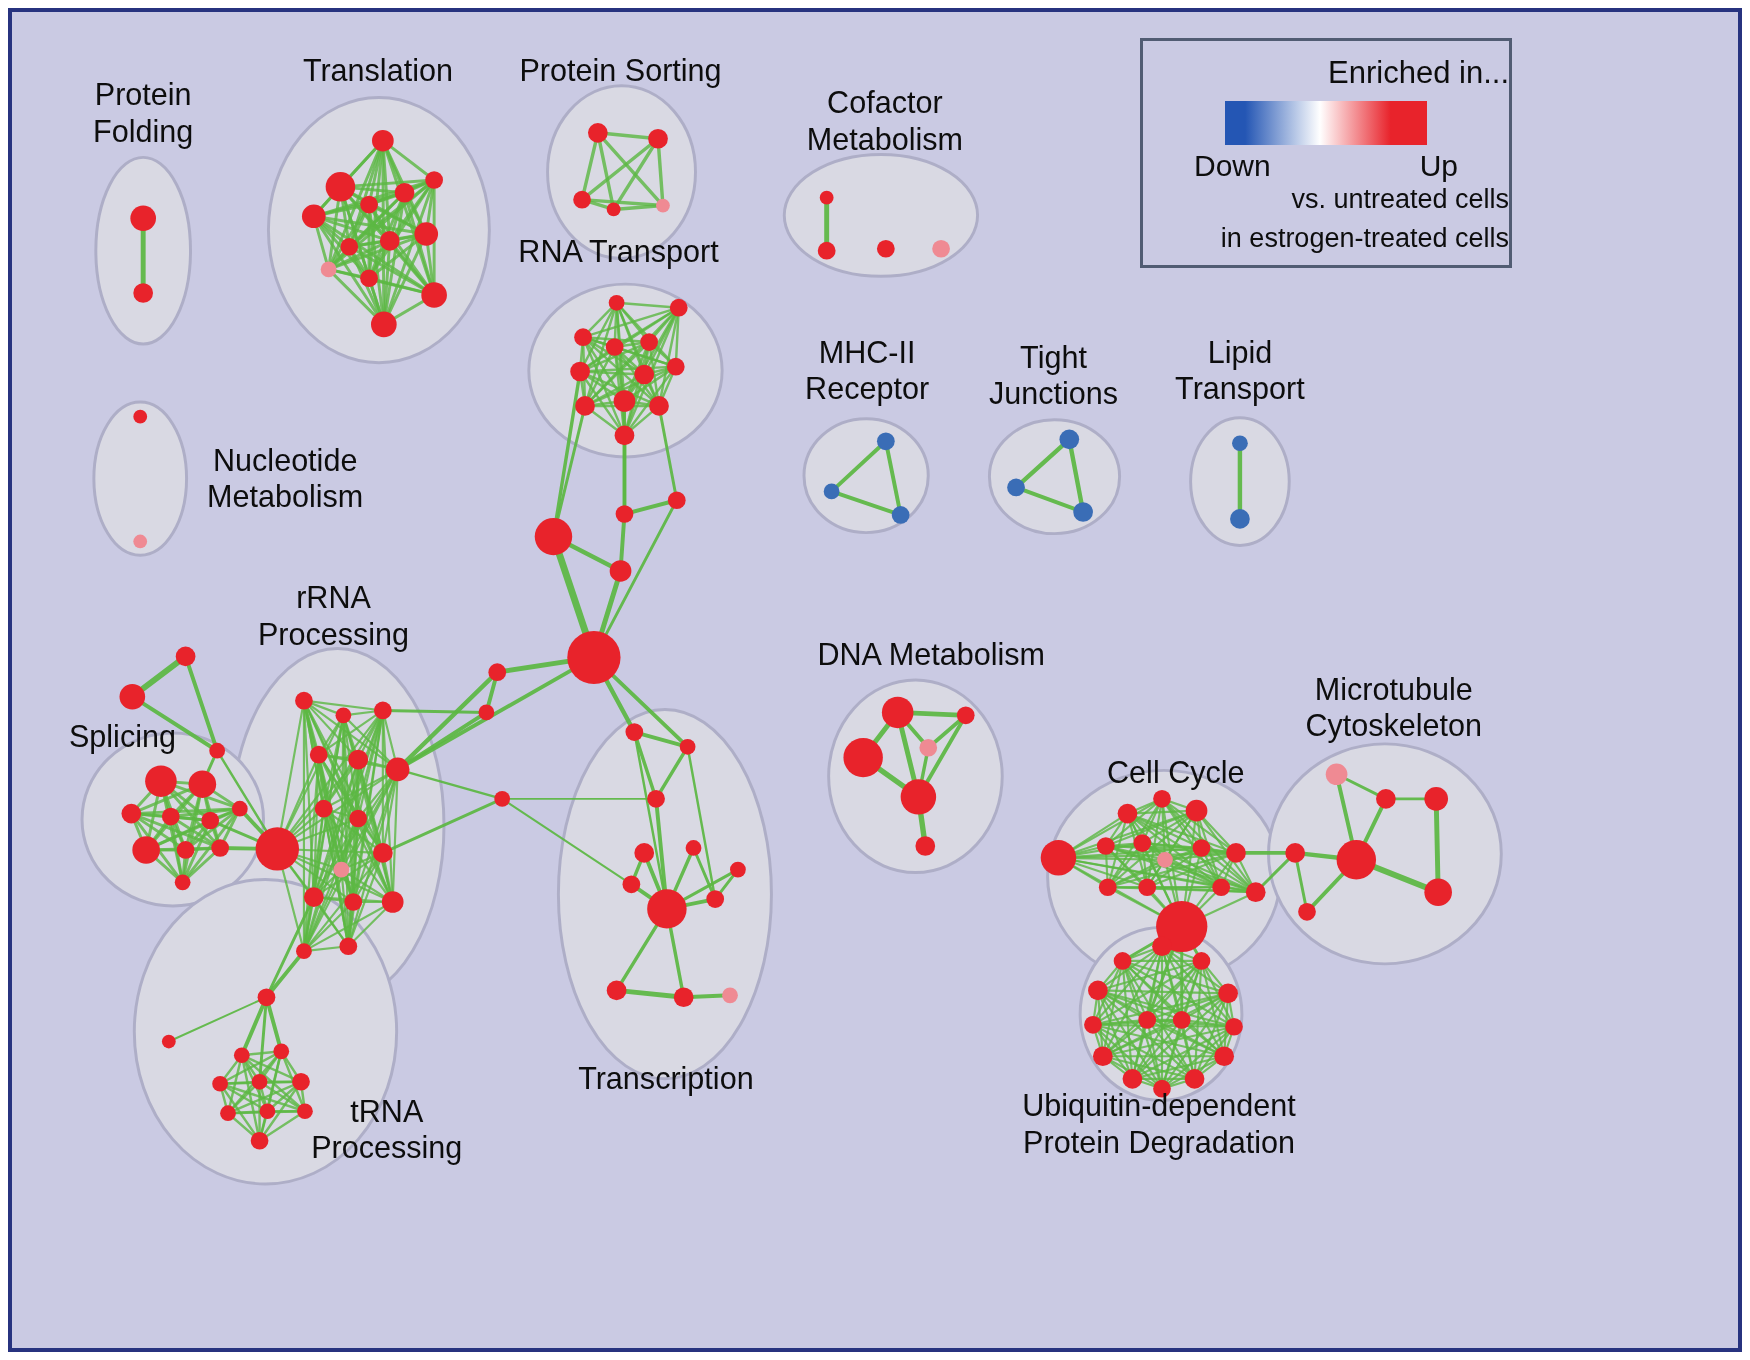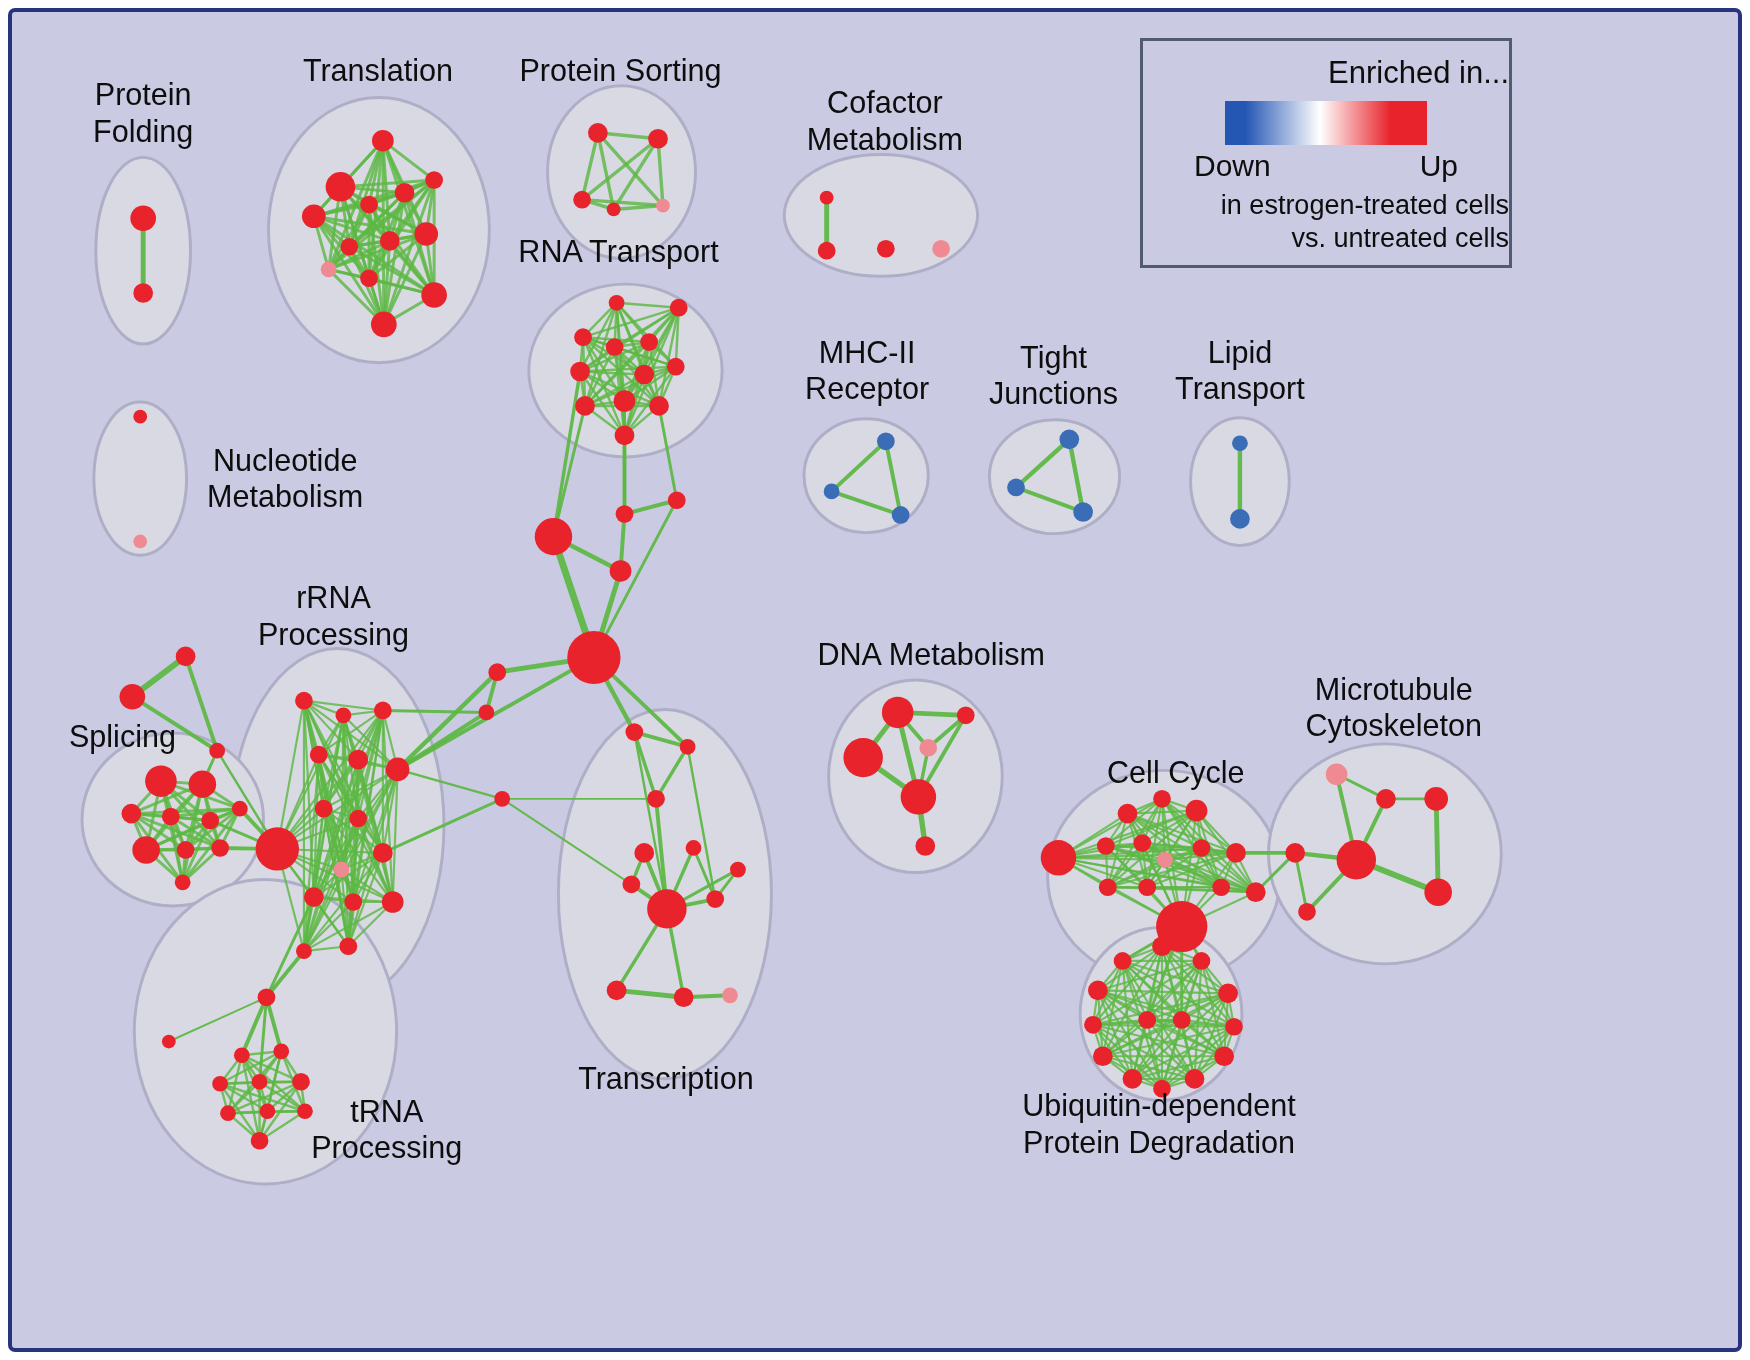--- a/index.html
+++ b/index.html
@@ -39,21 +39,21 @@
     display: flex; justify-content: space-between;
     font-size: 30px;
   }
   .legend-line { font-size: 27px; line-height: 33px; }
   .legend-line.first { margin-top: 6px; }
 </style>
 </head>
 <body>
 
 <div class="figure">
-  <div class="canvas" style="background: rgb(202, 202, 227); border-color: rgb(39, 51, 127); border-radius: 7px;">
+  <div class="canvas" style="background: rgb(202, 202, 227); border-color: rgb(39, 51, 127);">
     <svg id="net-svg" class="net-svg" viewBox="0 0 1750 1360" preserveAspectRatio="none">
         <g>
           <ellipse cx="133" cy="243" rx="48" ry="95" fill="#d9d9e3" stroke="#aeaec7" stroke-width="3"></ellipse>
           <ellipse cx="372" cy="222" rx="112" ry="135" fill="#d9d9e3" stroke="#aeaec7" stroke-width="3"></ellipse>
           <ellipse cx="618" cy="163" rx="75" ry="88" fill="#d9d9e3" stroke="#aeaec7" stroke-width="3"></ellipse>
           <ellipse cx="881" cy="207" rx="98" ry="62" fill="#d9d9e3" stroke="#aeaec7" stroke-width="3"></ellipse>
           <ellipse cx="622" cy="365" rx="98" ry="88" fill="#d9d9e3" stroke="#aeaec7" stroke-width="3"></ellipse>
           <ellipse cx="866" cy="472" rx="63" ry="58" fill="#d9d9e3" stroke="#aeaec7" stroke-width="3"></ellipse>
           <ellipse cx="1057" cy="473" rx="66" ry="58" fill="#d9d9e3" stroke="#aeaec7" stroke-width="3"></ellipse>
           <ellipse cx="1245" cy="478" rx="50" ry="65" fill="#d9d9e3" stroke="#aeaec7" stroke-width="3"></ellipse>
@@ -865,17 +865,17 @@
         </g>
       </svg>
 
     <div class="legend" style="border-color: rgb(81, 92, 115); background: rgb(202, 202, 227);">
       <div class="legend-title">Enriched in...</div>
       <div id="legend-gradient" class="legend-gradient" style="background: linear-gradient(to right, rgb(36, 86, 180) 0%, rgb(36, 86, 180) 10%, rgb(255, 255, 255) 47%, rgb(232, 35, 43) 82%, rgb(232, 35, 43) 100%);"></div>
       <div class="legend-ends">
         <span>Down</span>
         <span>Up</span>
       </div>
+      <div class="legend-line">vs. untreated cells</div>
       <div class="legend-line first">in estrogen-treated cells</div>
-      <div class="legend-line">vs. untreated cells</div>
     </div>
   </div>
 </div>
 
 </body></html>

